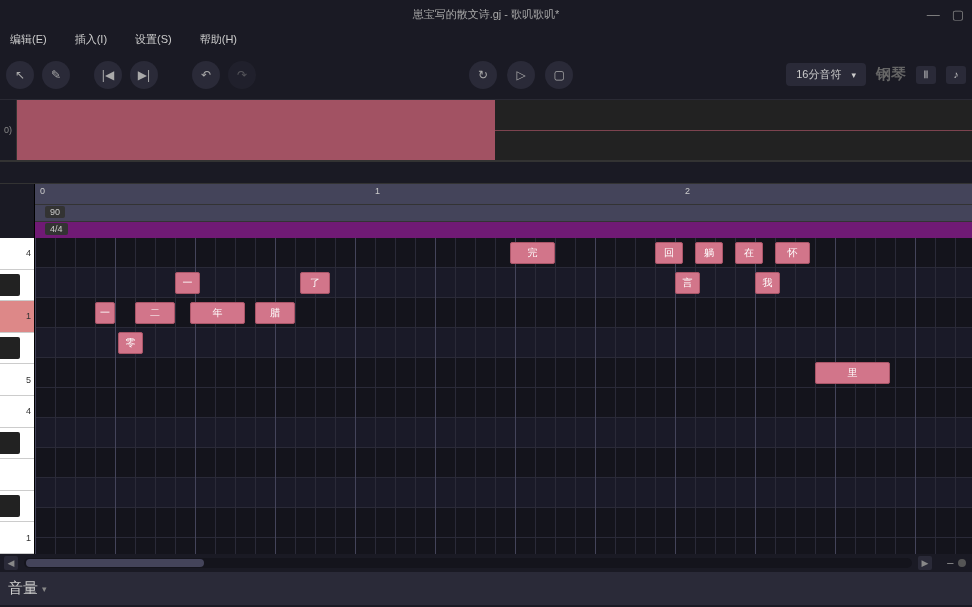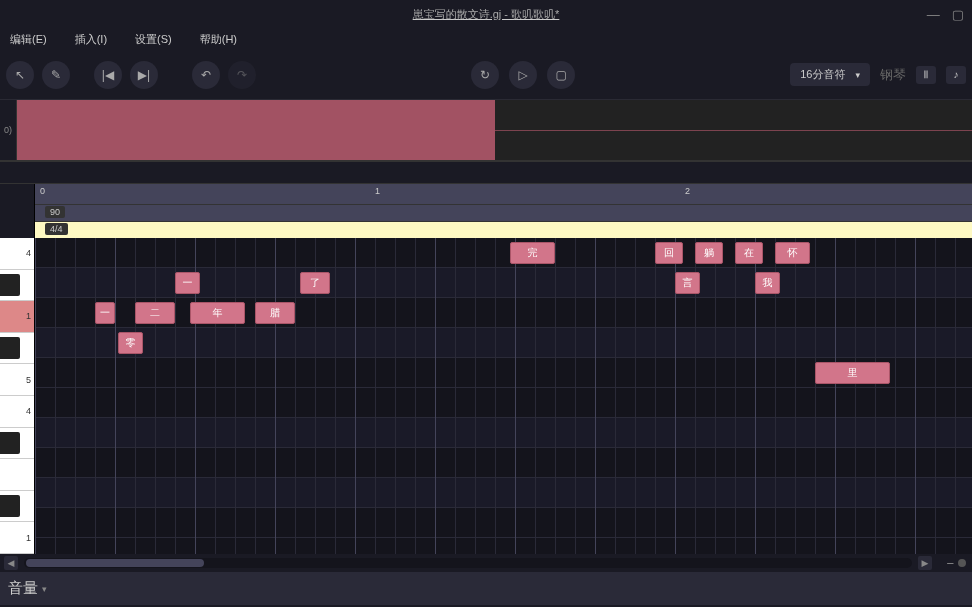--- a/index.html
+++ b/index.html
@@ -1,34 +1,34 @@
 <!DOCTYPE html>
 <html><head>
 <meta charset="utf-8">
 <style>
 * { margin: 0; padding: 0; box-sizing: border-box; font-family: sans-serif; }
 body { background: #1a1a24; color: #ccc; overflow: hidden; width: 972px; height: 607px; position: relative; }
 
-.title-bar { height: 28px; display: flex; align-items: center; justify-content: center; background: #1a1a24; position: relative; text-decoration: underline; }
+.title-bar { height: 28px; display: flex; align-items: center; justify-content: center; background: #1a1a24; position: relative; }
 .title-text { font-size: 11px; color: #aaa; }
 .window-controls { position: absolute; right: 8px; display: flex; gap: 12px; }
 .window-controls span { color: #888; font-size: 13px; cursor: pointer; }
 
 .menu-bar { height: 22px; display: flex; align-items: center; padding: 0 4px; background: #1a1a24; gap: 16px; }
 .menu-item { font-size: 11px; color: #ccc; padding: 2px 6px; cursor: pointer; }
 
 .toolbar { height: 50px; display: flex; align-items: center; padding: 0 6px; background: #1a1a24; border-bottom: 1px solid #2a2a34; }
 .tool-group { display: flex; gap: 8px; align-items: center; }
 .tool-btn { width: 28px; height: 28px; border-radius: 50%; background: #2a2a38; display: flex; align-items: center; justify-content: center; cursor: pointer; color: #aaa; font-size: 12px; }
 .tool-btn.disabled { opacity: 0.4; }
 .toolbar-center { flex: 1; display: flex; justify-content: center; gap: 10px; }
 .toolbar-right { display: flex; gap: 10px; align-items: center; }
 .note-select { background: #2a2a38; padding: 4px 10px; border-radius: 4px; font-size: 11px; color: #ccc; display: flex; align-items: center; gap: 10px; cursor: pointer; }
 .chevron { font-size: 9px; }
-.instrument-label { font-size: 13px; color: #666; }
+.instrument-label { font-size: 15px; color: #666; font-weight: bold; }
 .eq-box { width: 20px; height: 18px; background: #2a2a38; border-radius: 3px; display: flex; align-items: center; justify-content: center; color: #ccc; font-size: 10px; }
 
 .waveform-strip { height: 62px; background: #1a1a24; display: flex; border-bottom: 2px solid #333; }
 .wave-left { width: 17px; background: #1a1a24; border-right: 1px solid #333; display: flex; align-items: center; justify-content: center; font-size: 9px; color: #888; }
 .wave-body { flex: 1; position: relative; background: #222; }
 .wave-active { position: absolute; left: 0; top: 0; bottom: 0; width: 50%; background: #b95a6e; opacity: 0.85; }
 .wave-line { position: absolute; top: 50%; left: 0; right: 0; height: 1px; }
 .wave-line.red { background: #b95a6e; opacity: 0.6; }
 
 .spacer-strip { height: 22px; background: #1a1a24; border-bottom: 1px solid #333; }
@@ -38,21 +38,21 @@
 .key { flex: 1; border-bottom: 1px solid #ccc; position: relative; background: #fff; display: flex; align-items: center; justify-content: flex-end; padding-right: 3px; font-size: 9px; color: #333; }
 .key.black { background: #fff; }
 .key.black::after { content: ''; position: absolute; left: 0; top: 15%; bottom: 15%; width: 60%; background: #222; border-radius: 0 2px 2px 0; }
 .key.active { background: #d88; }
 
 .grid-col { flex: 1; display: flex; flex-direction: column; position: relative; background: #14141c; }
 .ruler { height: 20px; background: #44445a; position: relative; font-size: 9px; color: #ccc; }
 .ruler-mark { position: absolute; top: 2px; }
 .tempo-row { height: 17px; background: #44445a; position: relative; border-top: 1px solid #333; padding-left: 17px; }
 .tempo-chip { position: absolute; left: 10px; top: 1px; background: #333; color: #ccc; font-size: 9px; padding: 1px 5px; border-radius: 2px; }
-.sig-row { height: 17px; background: #fef9c3; position: relative; border-top: 1px solid #333; }
+.sig-row { height: 17px; background: #701a75; position: relative; border-top: 1px solid #333; }
 .sig-chip { position: absolute; left: 10px; top: 1px; background: #333; color: #ccc; font-size: 9px; padding: 1px 5px; border-radius: 2px; }
 
 .note-grid { flex: 1; position: relative; background: #14141c; overflow: hidden; }
 .grid-row { position: absolute; left: 0; right: 0; height: 30px; border-bottom: 1px solid #2a2a38; }
 .grid-row.dark { background: #1a1a28; }
 .grid-vline { position: absolute; top: 0; bottom: 0; width: 1px; background: #2a2a38; }
 .grid-vline.major { background: #44445a; width: 1px; }
 
 .note { position: absolute; height: 22px; background: #d2758a; border: 1px solid #aa5568; border-radius: 2px; font-size: 10px; color: #fff; display: flex; align-items: center; justify-content: center; cursor: pointer; overflow: hidden; white-space: nowrap; }
 

